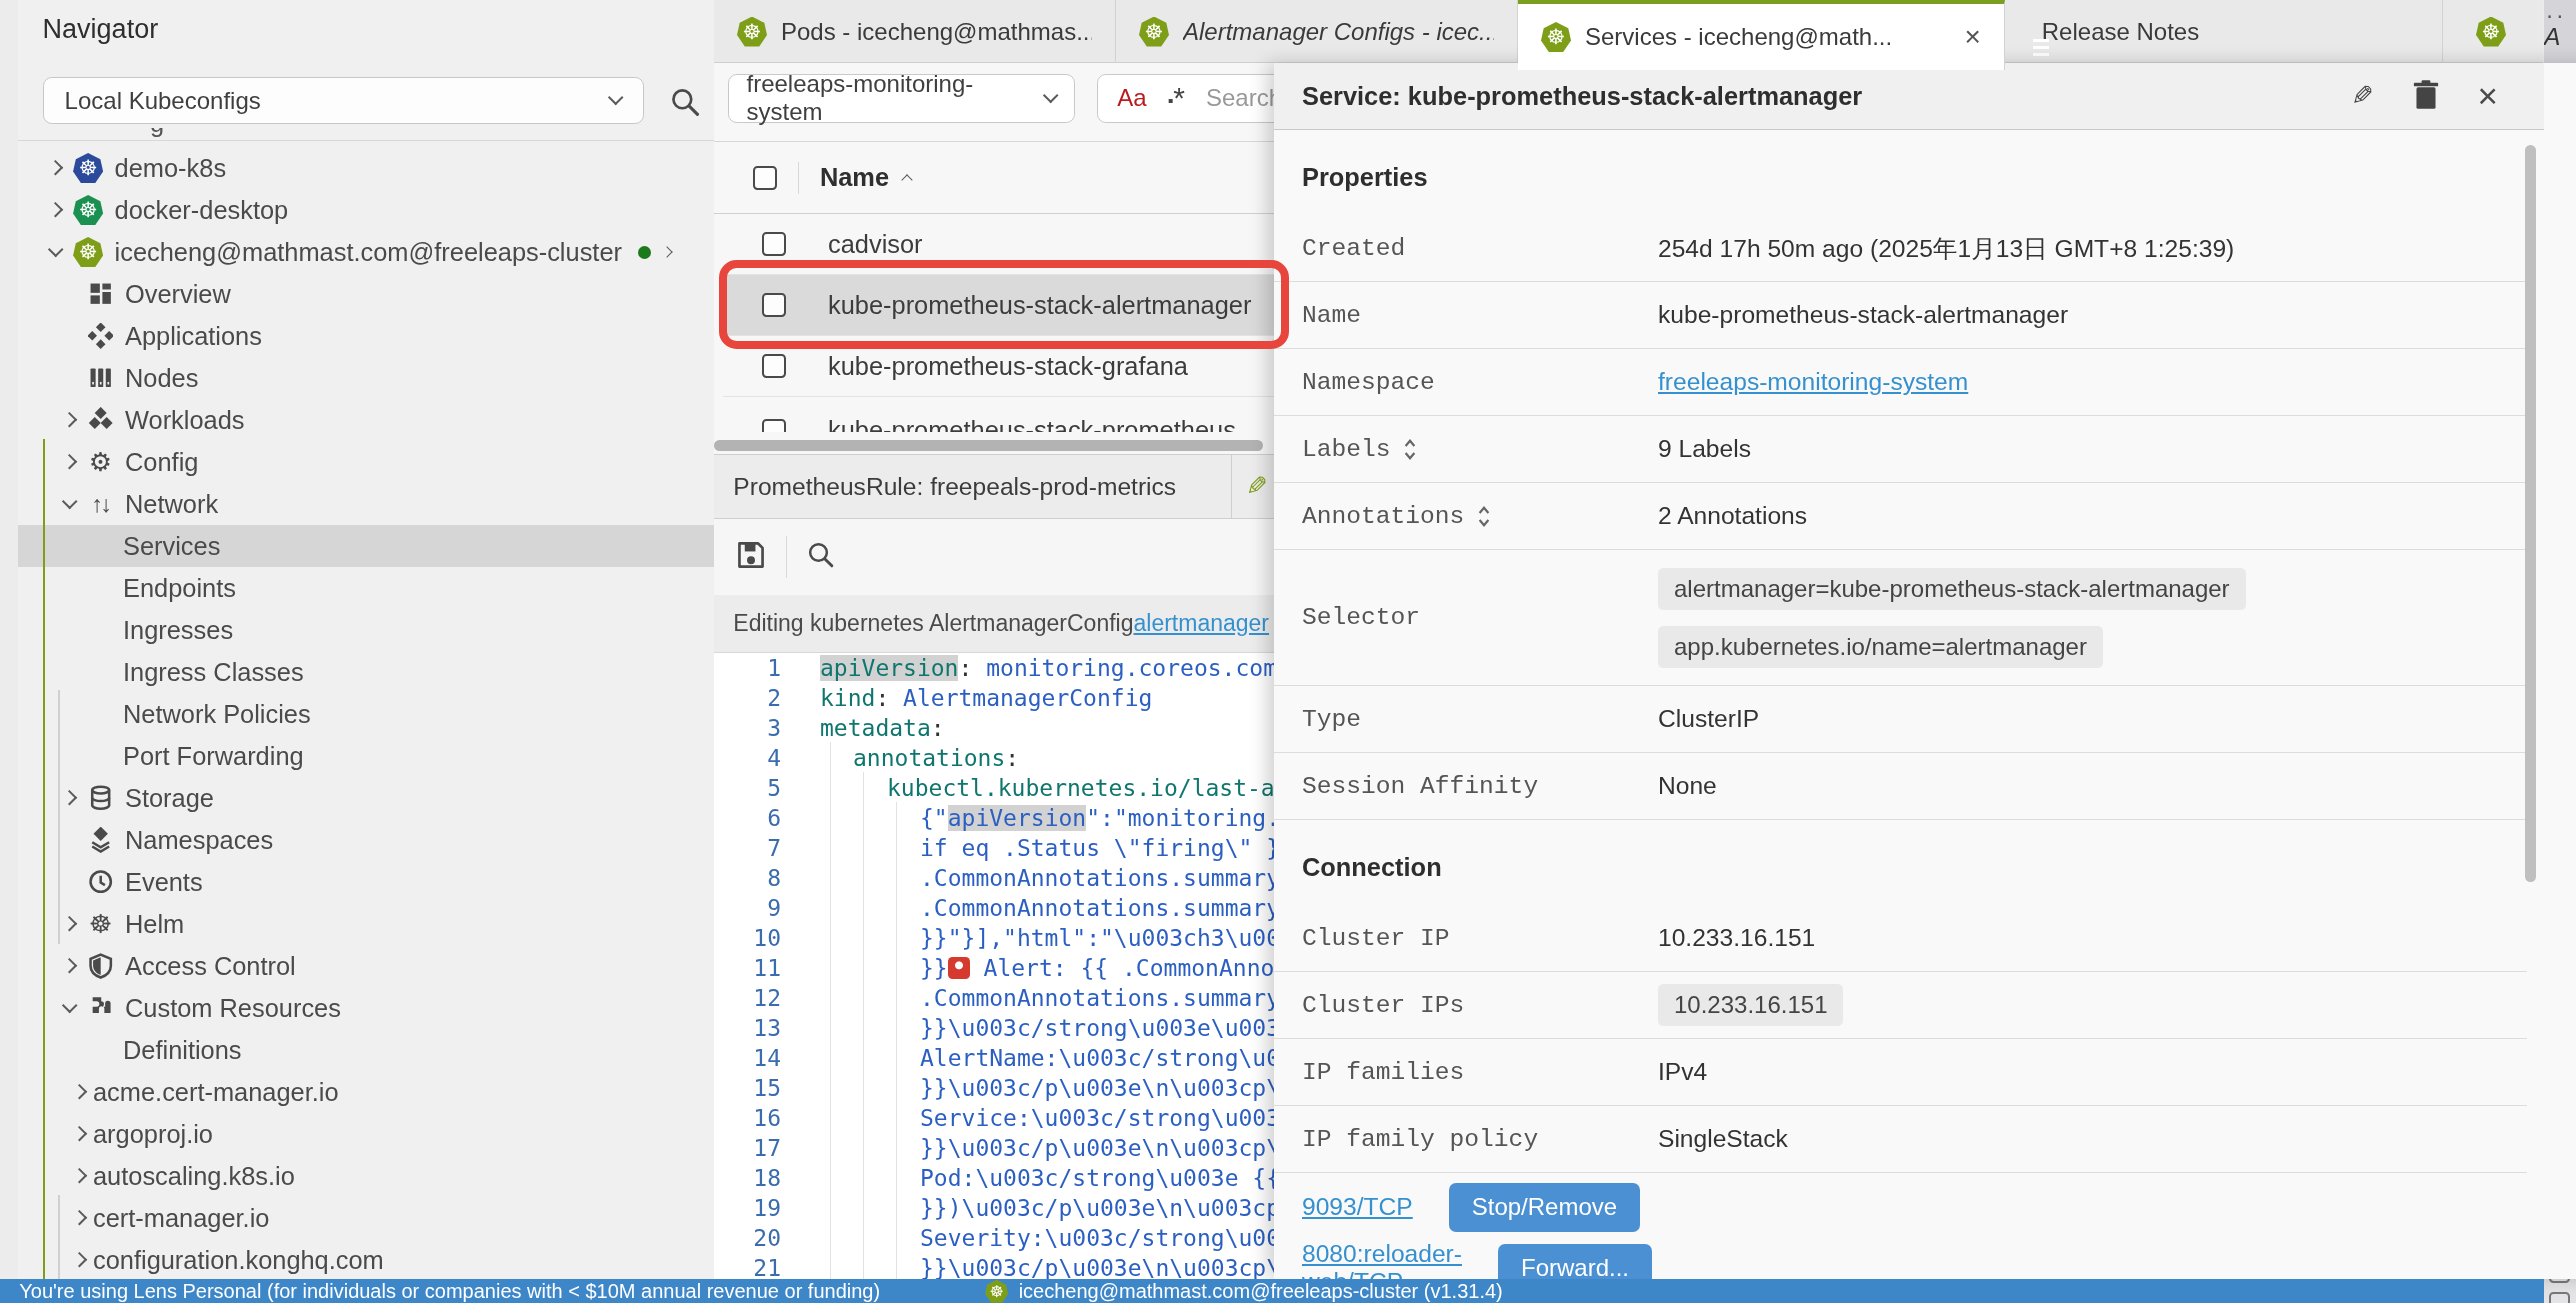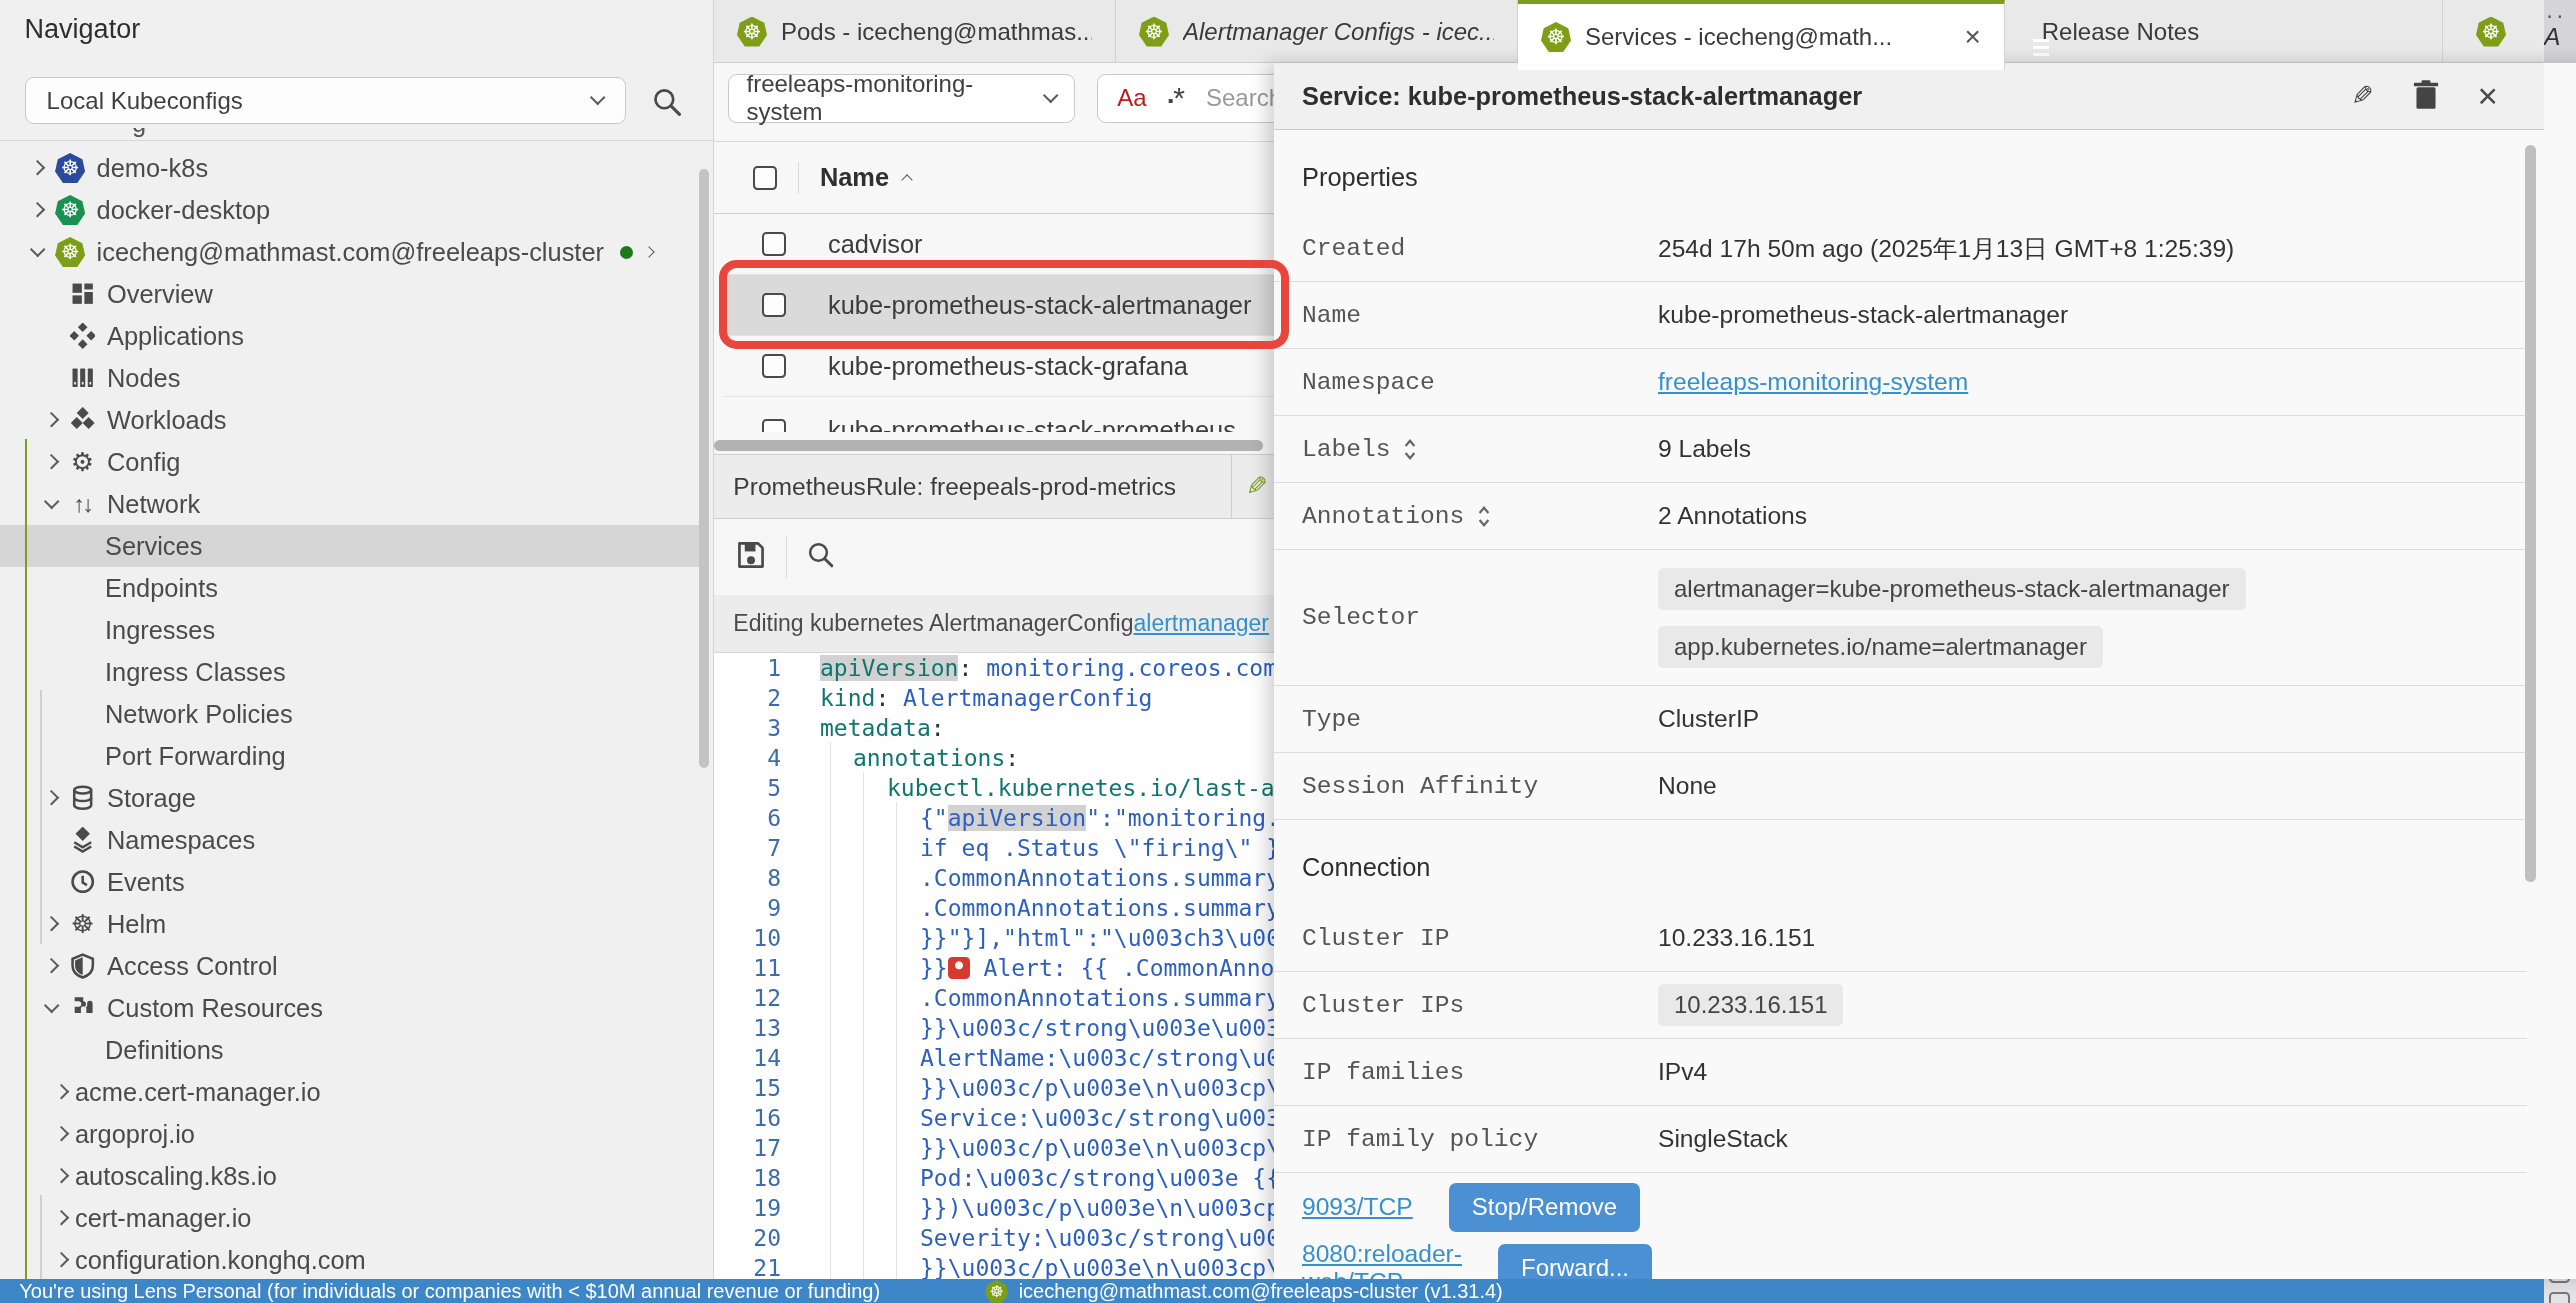--- a/index.html
+++ b/index.html
@@ -1,19 +1,19 @@
 <!DOCTYPE html>
 <html style="font-size:14px"><head>
 <meta charset="utf-8">
 <style>
   * { margin:0; padding:0; box-sizing:border-box; }
   html,body { width:2576px; height:1304px; overflow:hidden; font-family:"Liberation Sans", sans-serif; background:#ececec; color:#333; }
 
   
-  #sidebar { position:absolute; left:0; top:0; width:714px; height:1279px; background:#f0f0f0; border-right:0.9px solid #d4d4d4; overflow:hidden; }
+  #sidebar { position:absolute; left:18px; top:0; width:714px; height:1279px; background:#f0f0f0; border-right:0.9px solid #d4d4d4; overflow:hidden; }
   .nav-title { position:absolute; left:24.6px; top:14px; font-size:27px; font-weight:500; color:#2e2e2e; }
   .kubeselect { position:absolute; left:24.6px; top:77px; width:601px; height:47px; background:#fdfdfd; border:1.3px solid #c7c7c7; border-radius:8.8px; display:flex; align-items:center; padding:0 21px; font-size:24px; color:#3f3f3f; }
   .kubeselect .chev { margin-left:auto; }
   .sb-search { position:absolute; left:651px; top:86px; }
   .sb-divider { position:absolute; left:0; top:140px; width:714px; height:0.9px; background:#d8d8d8; }
   #tree { position:absolute; left:0; top:147px; width:714px; }
   .srow { height:42px; display:flex; align-items:center; font-size:25.4px; color:#4a4a4a; position:relative; cursor:pointer; }
   .srow.selected { background:#d6d6d6; width:702px; }
   .slot { display:inline-flex; align-items:center; justify-content:center; }
   .chev-slot { width:26px; margin-left:0; }
@@ -102,21 +102,21 @@
            background-color:#d63a2f; background-image:radial-gradient(circle at 50% 38%, #ffffff 0 3.5px, rgba(255,255,255,0) 4.4px); }
 
   
   #drawer { position:absolute; left:1274px; top:63px; width:1387px; height:1216px; background:#f9f9f9; box-shadow:-7px 0 17.5px rgba(0,0,0,0.18); overflow:hidden; }
   .dr-header { position:absolute; left:0; top:0; width:1270px; height:67px; background:#f0f0f0; border-bottom:0.9px solid #c9c9c9; display:flex; align-items:center; }
   .dr-title { margin-left:28px; font-size:25.4px; font-weight:700; color:#2e2e2e; }
   .dr-actions { position:absolute; right:46px; display:flex; align-items:center; gap:39px; }
   .dr-actions .pencil { font-size:27px; color:#444; transform:scaleX(-1); }
   .dr-actions .closex { font-size:35px; color:#4a4a4a; }
   .dr-body { position:absolute; left:0; top:67px; width:1253px; }
-  .dr-h2 { font-size:25.4px; font-weight:400; color:#2e2e2e; margin:33px 0 23px 28px; }
+  .dr-h2 { font-size:25.4px; font-weight:700; color:#2e2e2e; margin:33px 0 23px 28px; }
   .dr-row { display:grid; grid-template-columns:356px 1fr; align-items:center; min-height:67px; border-bottom:1.3px solid #dcdcdc; padding-left:28px; font-size:24.6px; }
   .dr-label { color:#555; display:flex; align-items:center; gap:12.3px;font-family:Liberation Mono, monospace; }
   .dr-value { color:#333; }
   .dr-value a { color:#3590cf; text-decoration:underline; }
   .badge { display:inline-block; background:#e9e9e9; border-radius:5.3px; padding:7px 16px; color:#444; font-size:24px; }
   .dr-row.tall { min-height:116px; }
   .dr-row.tall .dr-value { display:flex; flex-direction:column; align-items:flex-start; gap:16px; padding:17.5px 0; }
   .ports-row { border-bottom:none; align-items:start; padding-top:3.5px; }
   .port-line { display:flex; align-items:center; justify-content:space-between; padding:8.8px 44px 8.8px 0; height:61px;gap:36px; }
   .btn { background:#4a90d2; color:#fff; border:none; border-radius:7px; font-size:24px; padding:10.5px 23px; font-family:"Liberation Sans", sans-serif; }

